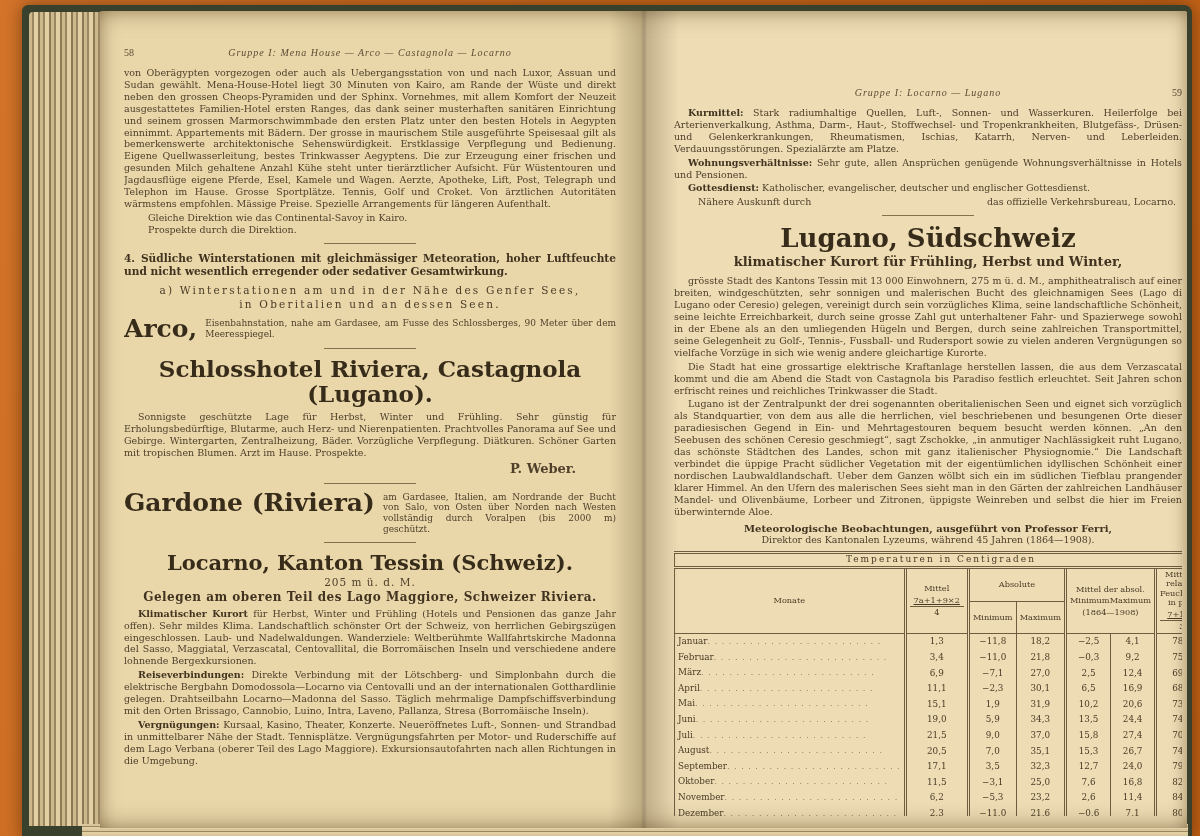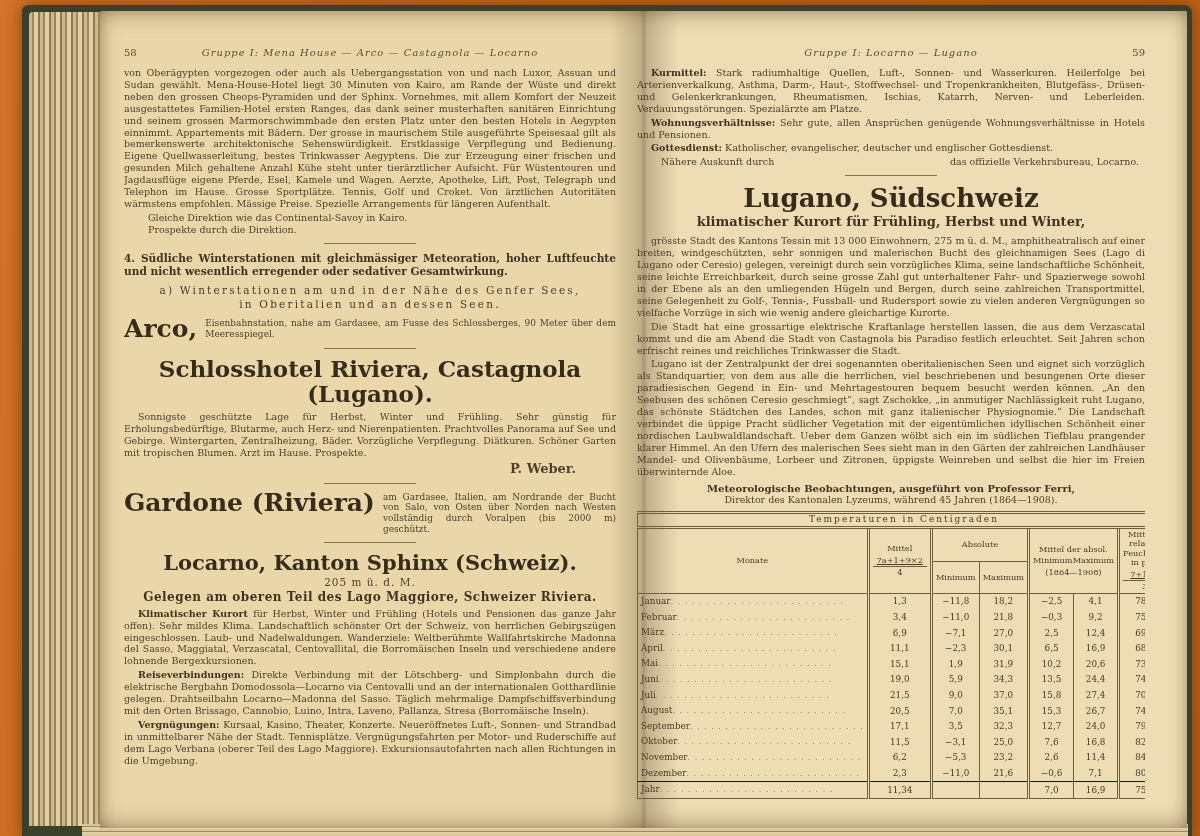--- a/index.html
+++ b/index.html
@@ -12,23 +12,23 @@
   .stack-bottom{position:absolute;left:60px;right:4px;bottom:2px;height:16px;
         background:repeating-linear-gradient(180deg,#d9c69a 0 2px,#9a8660 2px 3px,#e2cfa4 3px 5px);}
   .pages{position:absolute;left:78px;top:6px;right:5px;bottom:14px;background:#e9d7aa;border-radius:2px 3px 0 0;overflow:hidden;}
   .page-right-tint{position:absolute;left:50%;top:0;bottom:0;right:0;background:#eddcb4;}
   .gutter{position:absolute;left:50%;top:0;bottom:0;width:70px;transform:translateX(-50%);
         background:linear-gradient(90deg,rgba(90,70,40,0) 0%,rgba(90,70,40,.28) 45%,rgba(60,45,25,.38) 50%,rgba(90,70,40,.28) 55%,rgba(90,70,40,0) 100%);}
   .page-shade{position:absolute;inset:0;box-shadow:inset 0 14px 22px -14px rgba(80,55,20,.5),inset 0 -16px 22px -14px rgba(80,55,20,.45),inset 14px 0 20px -14px rgba(80,55,20,.4),inset -12px 0 18px -12px rgba(80,55,20,.35);pointer-events:none;}
 
   .col{position:absolute;top:36px;bottom:12px;overflow:hidden;font-family:"DejaVu Serif","Liberation Serif",serif;color:#50402b;}
   .col-left{left:24px;width:492px;}
-  .col-right{left:537px;width:508px;}
-
-  .runhead{display:flex;align-items:baseline;font-size:10px;color:#5d4c34;margin-bottom:9px;}
+  .col-right{left:574px;width:508px;margin-top:40px;}
+
+  .runhead{display:flex;align-items:baseline;font-size:10px;color:#5d4c34;margin-bottom:9px;font-family:Liberation Serif, serif;}
   .runhead .title{flex:1;text-align:center;font-style:italic;letter-spacing:1px;}
   .runhead .pageno{width:40px;font-style:normal;}
   .hr{width:92px;border:0;border-top:1px solid #84724f;margin:7px auto;}
 
   p.body{font-size:9.5px;line-height:11.9px;text-align:justify;margin:0 0 2px 0;text-indent:14px;}
   p.noindent{text-indent:0;}
   .plainline{font-size:9.5px;line-height:12px;text-indent:24px;}
   b.lead{color:#41331f;}
 
   .sec4{font-size:10.6px;line-height:13.5px;font-weight:bold;color:#41331f;text-align:justify;margin:8px 0 4px 0;}
@@ -109,21 +109,21 @@
         <p class="body">Sonnigste geschützte Lage für Herbst, Winter und Frühling. Sehr günstig für Erholungsbedürftige, Blutarme, auch Herz- und Nierenpatienten. Prachtvolles Panorama auf See und Gebirge. Wintergarten, Zentralheizung, Bäder. Vorzügliche Verpflegung. Diätkuren. Schöner Garten mit tropischen Blumen. Arzt im Hause. Prospekte.</p>
         <div class="sig">P. Weber.</div>
         <hr class="hr">
 
         <div class="entry">
           <span class="big">Gardone (Riviera)</span>
           <span class="desc">am Gardasee, Italien, am Nordrande der Bucht von Salo, von Osten über Norden nach Westen vollständig durch Voralpen (bis 2000 m) geschützt.</span>
         </div>
         <hr class="hr">
 
-        <h2 class="locarno">Locarno, Kanton Sphinx (Schweiz).</h2>
+        <h2 class="locarno">Locarno, Kanton Tessin (Schweiz).</h2>
         <div class="alt">205 m ü. d. M.</div>
         <div class="subplace">Gelegen am oberen Teil des Lago Maggiore, Schweizer Riviera.</div>
 
         <p class="body"><b class="lead">Klimatischer Kurort</b><span> für Herbst, Winter und Frühling (Hotels und Pensionen das ganze Jahr offen). Sehr mildes Klima. Landschaftlich schönster Ort der Schweiz, von herrlichen Gebirgszügen eingeschlossen. Laub- und Nadelwaldungen. Wanderziele: Weltberühmte Wallfahrtskirche Madonna del Sasso, Maggiatal, Verzascatal, Centovallital, die Borromäischen Inseln und verschiedene andere lohnende Bergexkursionen.</span></p>
         <p class="body"><b class="lead">Reiseverbindungen:</b><span> Direkte Verbindung mit der Lötschberg- und Simplonbahn durch die elektrische Bergbahn Domodossola—Locarno via Centovalli und an der internationalen Gotthardlinie gelegen. Drahtseilbahn Locarno—Madonna del Sasso. Täglich mehrmalige Dampfschiffsverbindung mit den Orten Brissago, Cannobio, Luino, Intra, Laveno, Pallanza, Stresa (Borromäische Inseln).</span></p>
         <p class="body"><b class="lead">Vergnügungen:</b><span> Kursaal, Kasino, Theater, Konzerte. Neueröffnetes Luft-, Sonnen- und Strandbad in unmittelbarer Nähe der Stadt. Tennisplätze. Vergnügungsfahrten per Motor- und Ruderschiffe auf dem Lago Verbana (oberer Teil des Lago Maggiore). Exkursionsautofahrten nach allen Richtungen in die Umgebung.</span></p>
       </div>
 
       <div class="col col-right">
         <div class="runhead">

